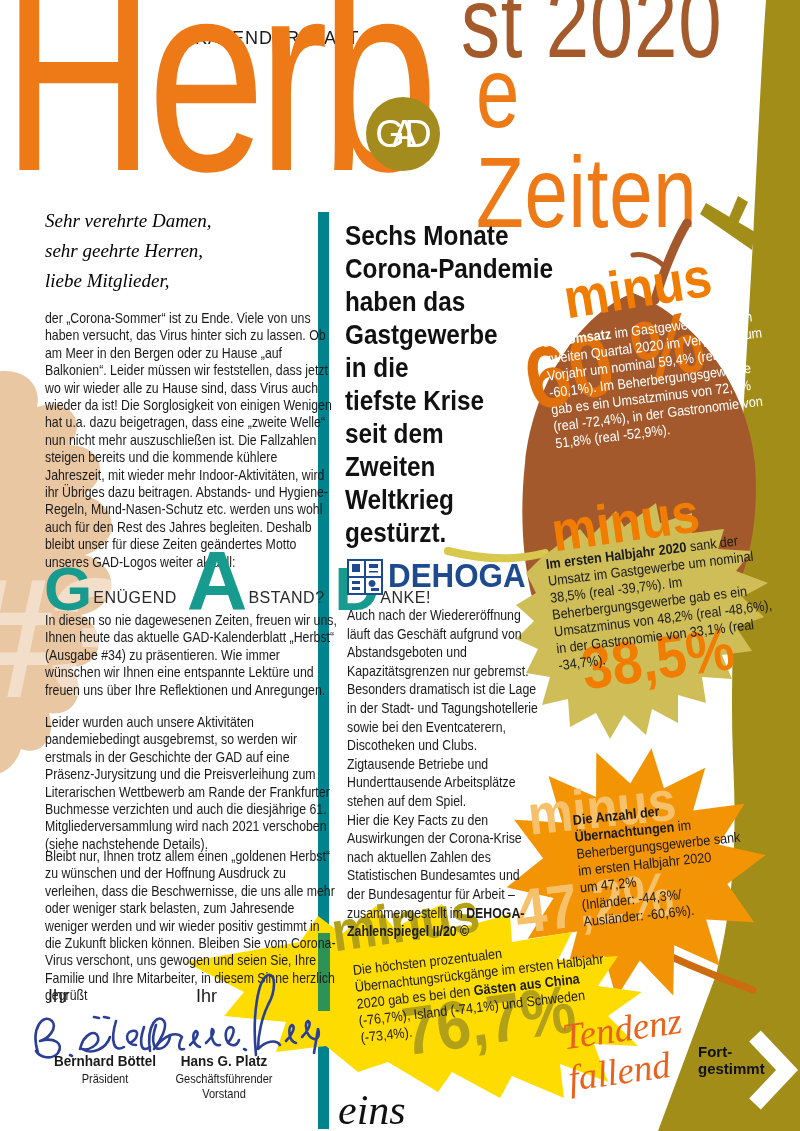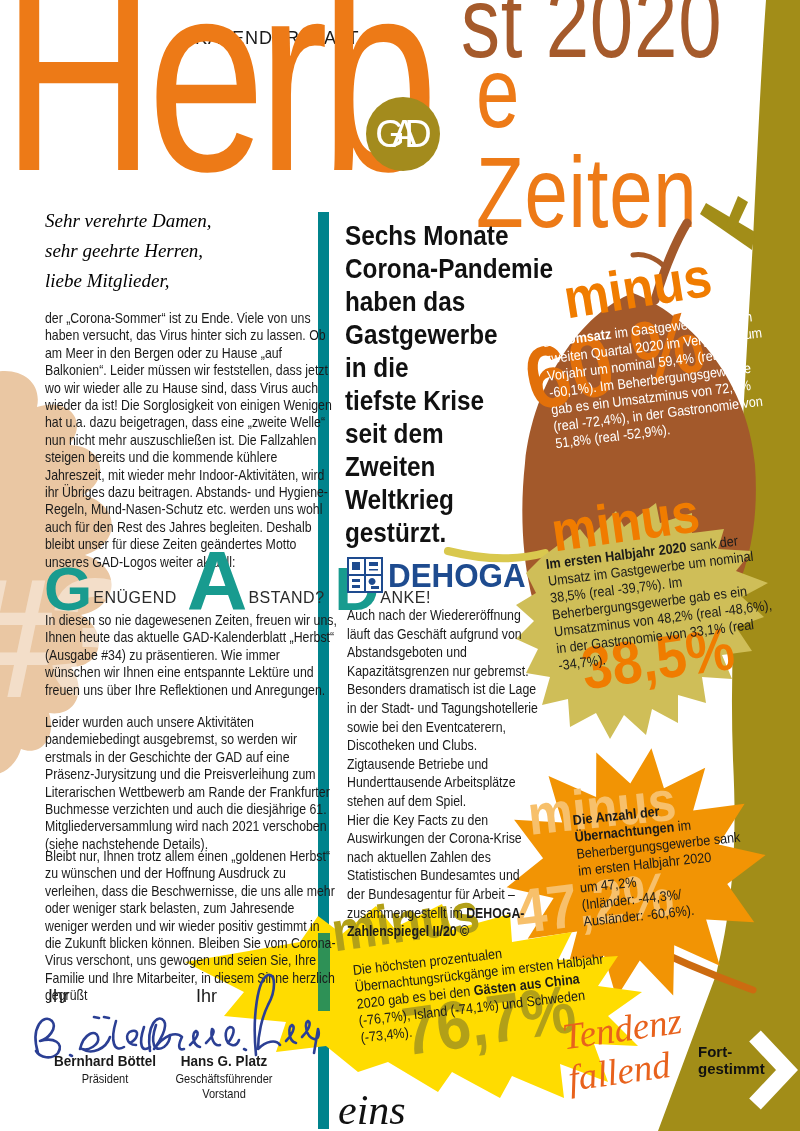--- a/index.html
+++ b/index.html
@@ -26,21 +26,21 @@
   .motto .word{font-size:16px;font-weight:400;color:#2a2a2a;letter-spacing:.5px;position:relative;top:-7px;margin-left:1px;}
   .ihr{font-size:18px;z-index:4;}
   .sig-name{text-align:center;font-weight:700;font-size:15px;z-index:4;transform:scaleX(.9);transform-origin:50% 0;}
   .sig-role{text-align:center;font-size:13px;z-index:4;transform:scaleX(.85);transform-origin:50% 0;}
   .watermark{left:-40px;top:540px;font-size:170px;font-weight:700;color:rgba(255,255,255,.42);z-index:0;letter-spacing:-6px;}
   
   .teal-bar{left:318px;top:212px;width:11px;height:917px;background:#00838C;z-index:1;}
   .green-patch{left:318px;top:933px;width:12px;height:78px;background:#2E9156;z-index:2;}
   .headline{left:345px;top:220px;font-size:27px;line-height:33px;font-weight:700;color:#111;
             white-space:pre-line;transform:scaleX(.9);z-index:4;}
-  .dehoga{left:347px;top:557px;display:flex;align-items:flex-start;z-index:4;}
+  .dehoga{left:347px;top:557px;display:flex;align-items:flex-end;z-index:4;}
   .dehoga-text{font-size:33px;font-weight:700;color:#1E4B8F;margin-left:5px;transform:scaleX(.95);transform-origin:0 50%;}
   .mid-body{left:347px;top:606px;width:225px;font-size:14.5px;line-height:18.6px;transform:scaleX(.85);z-index:4;}
   
   .minus{font-size:56px;font-weight:700;line-height:1;transform-origin:0 0;z-index:2;}
   .bigval{font-weight:700;line-height:1;transform-origin:0 0;z-index:2;}
   .leaftext{font-size:14px;line-height:17px;transform-origin:0 0;z-index:3;}
   .m1{left:560px;top:272px;color:#F07C00;transform:rotate(-9deg) scaleX(.9);}
   .v1{left:516px;top:340px;font-size:88px;color:#E2700A;transform:rotate(-14deg) scaleX(.9);}
   .t1{left:542px;top:334px;width:245px;color:#fff;transform:rotate(-7deg) scaleX(.9);}
   .m2{left:548px;top:505px;color:#F07C00;transform:rotate(-8deg) scaleX(.9);}

